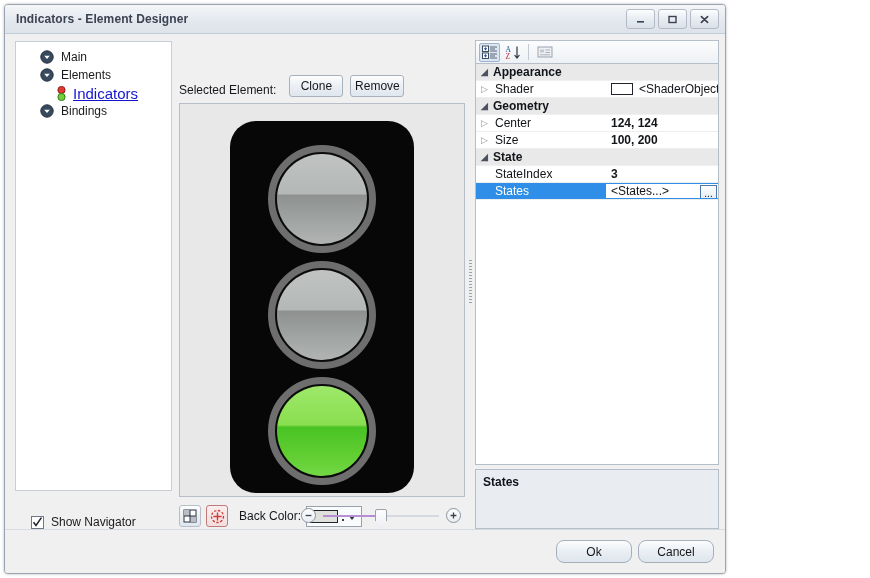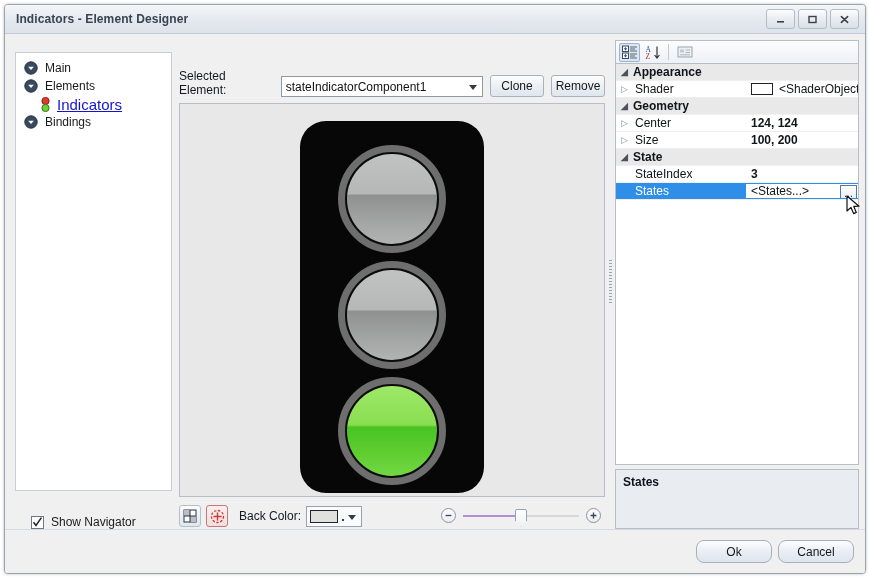--- a/index.html
+++ b/index.html
@@ -8,21 +8,21 @@
     width: 870px; height: 578px;
     background: #ffffff;
     font-family: "Liberation Sans", sans-serif;
     overflow: hidden;
   }
 
   
   #window {
     position: absolute;
     left: 4px; top: 4px;
-    width: 862px; height: 570px;
+    width: 722px; height: 570px;
     background: #f0f0f0;
     border: 1px solid #9aa4b0;
     border-radius: 4px;
     box-shadow: 0 0 3px rgba(0,0,0,.28);
     display: flex; flex-direction: column;
     overflow: hidden;
   }
 
   
   #titlebar {
@@ -57,22 +57,22 @@
   
   #leftpane {
     width: 170px; flex: 0 0 170px;
     display: flex; flex-direction: column;
     padding: 4px 0 0 4px;
   }
   #tree {
     flex: 1 1 auto;
     background: #ffffff;
     border: 1px solid #c8ced6;
-    margin: 14px 3px 0 6px;
-    padding: 6px 0 0 0;
+    margin: 3px 3px 0 6px;
+    padding: 6px 0 0 16px;
     overflow: hidden;
   }
   .tree-row {
     display: flex; align-items: center;
     height: 18px;
     padding-left: 8px;
     font-size: 12px; color: #1a1a1a;
     cursor: default;
   }
   .tree-row.child { padding-left: 24px; }
@@ -397,24 +397,20 @@
           </svg>
         </span>
         <span>Show Navigator</span>
       </div>
     </div>
 
     <div id="centerpane">
 
       <div id="sel-row">
         <span id="sel-label">Selected Element:</span>
-        <div id="sel-combo">
-          <span>stateIndicatorComponent1</span>
-          <span class="arrow"></span>
-        </div>
         <div class="tb-btn">Clone</div>
         <div class="tb-btn">Remove</div>
       </div>
 
       <div id="canvas-wrap">
         <div id="traffic">
           <div class="lamp-outer lamp-off" id="lamp1">
             <div class="lamp-inner"></div>
           </div>
           <div class="lamp-outer lamp-off" id="lamp2">

